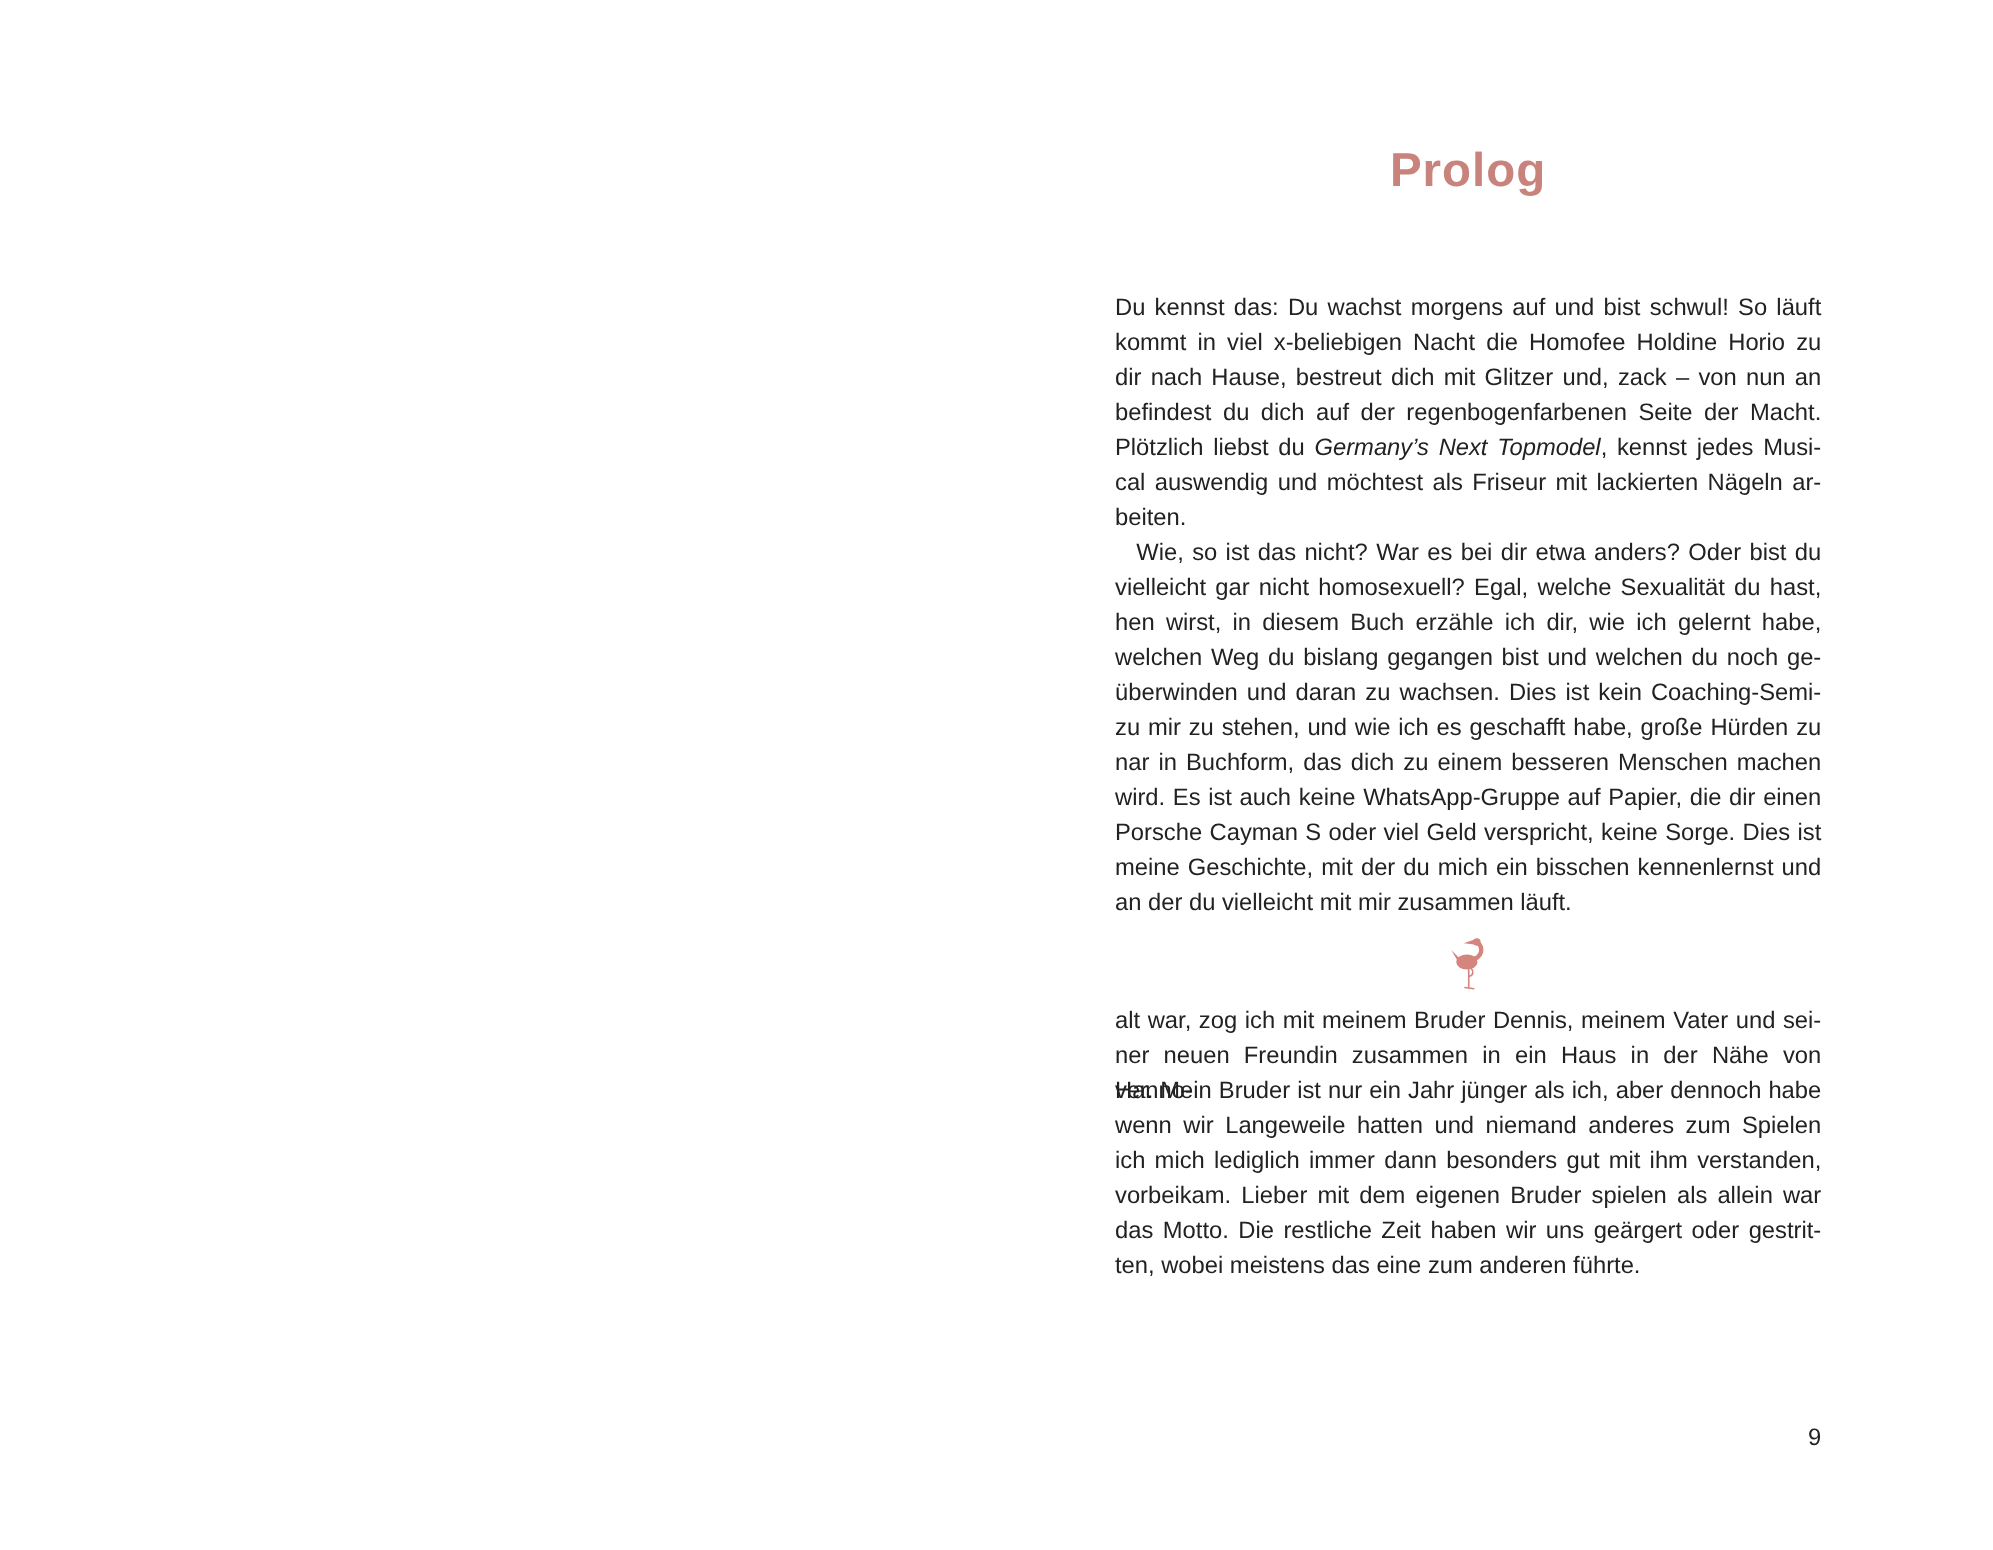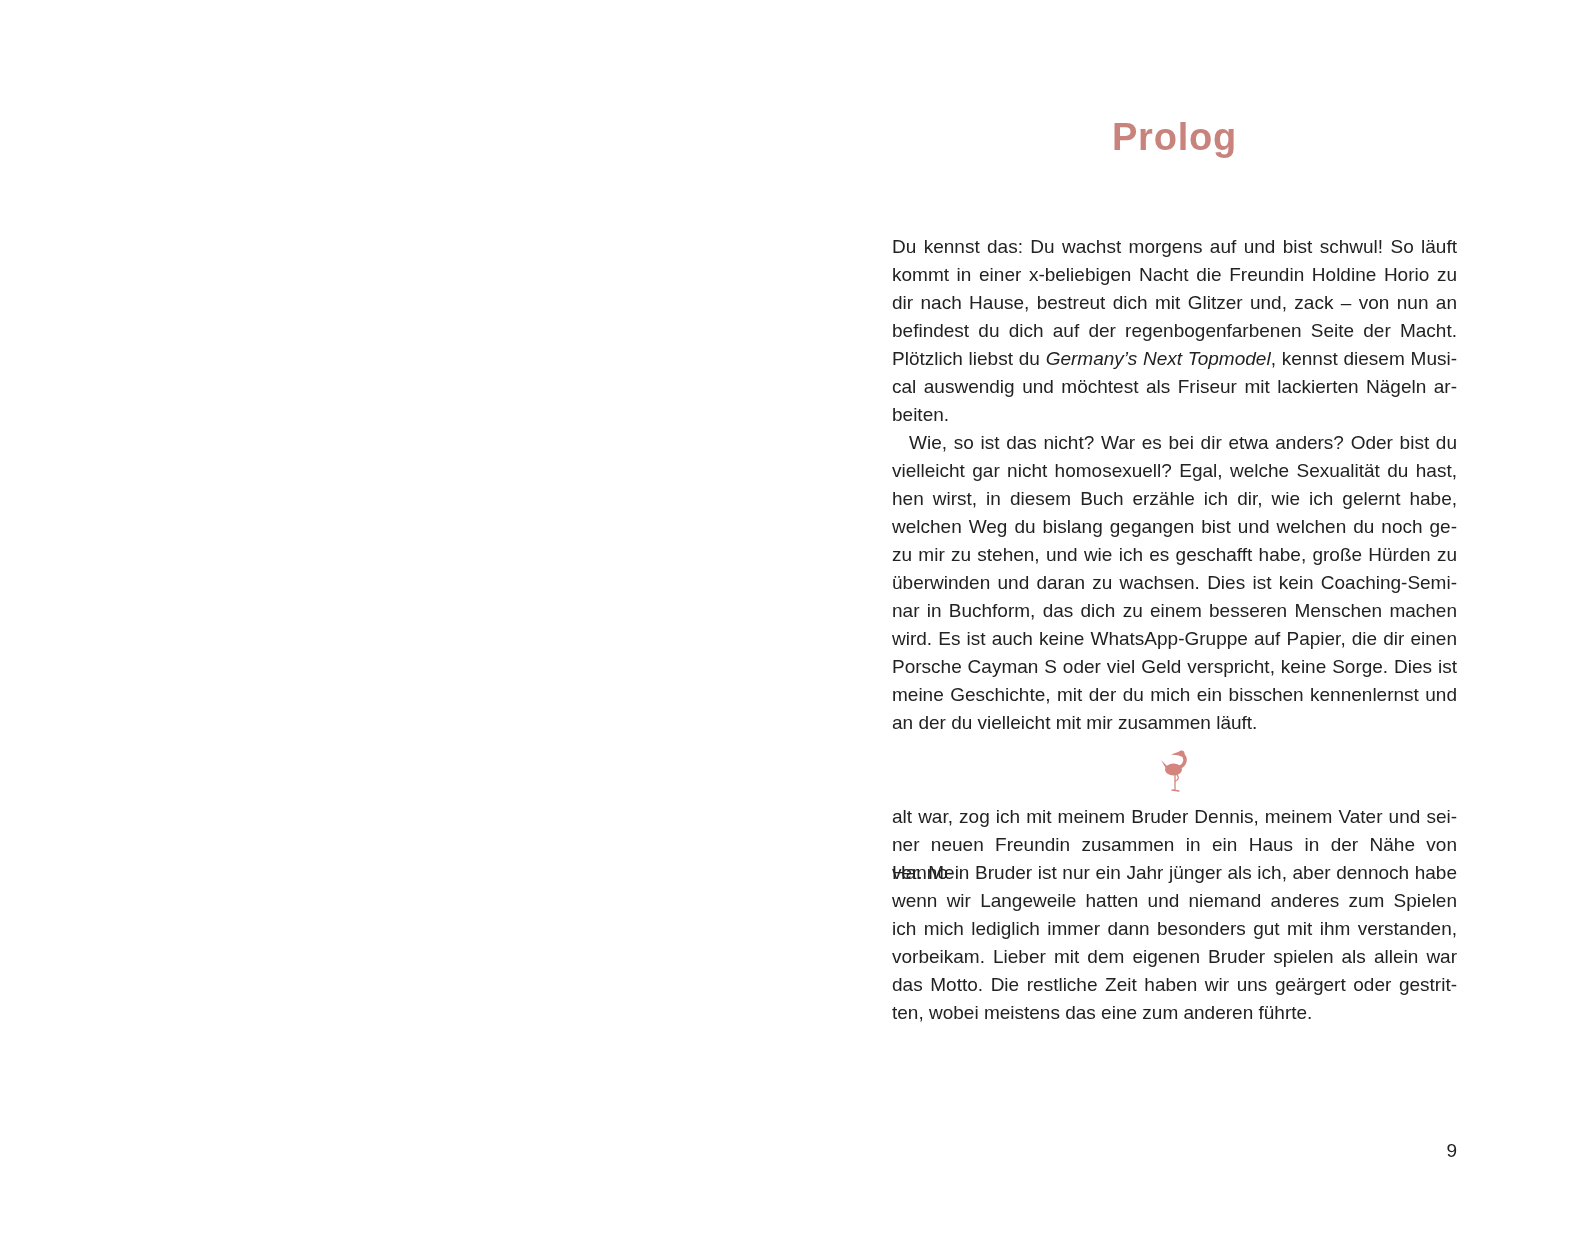--- a/index.html
+++ b/index.html
@@ -72,34 +72,34 @@
 </head>
 <body>
 
 <div class="page" style="--bg: #ffffff; --text: #222222; --accent: #c8837d; --flamingo: #d4857e;">
 
   <h1 class="chapter-title">Prolog</h1>
 
   <section class="body-text">
     <div class="para">
         <div class="line"><span>Du kennst das: Du wachst morgens auf und bist schwul! So läuft</span></div>
-        <div class="line"><span>kommt in einer x-beliebigen Nacht die Freundin Holdine Horio zu</span></div>
+        <div class="line"><span>kommt in viel x-beliebigen Nacht die Homofee Holdine Horio zu</span></div>
         <div class="line"><span>dir nach Hause, bestreut dich mit Glitzer und, zack – von nun an</span></div>
         <div class="line"><span>befindest du dich auf der regenbogenfarbenen Seite der Macht.</span></div>
-        <div class="line"><span>Plötzlich liebst du </span><span class="italic">Germany’s Next Topmodel</span><span>, kennst diesem Musi-</span></div>
+        <div class="line"><span>Plötzlich liebst du </span><span class="italic">Germany’s Next Topmodel</span><span>, kennst jedes Musi-</span></div>
         <div class="line"><span>cal auswendig und möchtest als Friseur mit lackierten Nägeln ar-</span></div>
         <div class="line last"><span>beiten.</span></div>
       </div>
     <div class="para">
         <div class="line indent"><span>Wie, so ist das nicht? War es bei dir etwa anders? Oder bist du</span></div>
         <div class="line"><span>vielleicht gar nicht homosexuell? Egal, welche Sexualität du hast,</span></div>
         <div class="line"><span>hen wirst, in diesem Buch erzähle ich dir, wie ich gelernt habe,</span></div>
         <div class="line"><span>welchen Weg du bislang gegangen bist und welchen du noch ge-</span></div>
+        <div class="line"><span>überwinden und daran zu wachsen. Dies ist kein Coaching-Semi-</span></div>
         <div class="line"><span>zu mir zu stehen, und wie ich es geschafft habe, große Hürden zu</span></div>
-        <div class="line"><span>überwinden und daran zu wachsen. Dies ist kein Coaching-Semi-</span></div>
         <div class="line"><span>nar in Buchform, das dich zu einem besseren Menschen machen</span></div>
         <div class="line"><span>wird. Es ist auch keine WhatsApp-Gruppe auf Papier, die dir einen</span></div>
         <div class="line"><span>Porsche Cayman S oder viel Geld verspricht, keine Sorge. Dies ist</span></div>
         <div class="line"><span>meine Geschichte, mit der du mich ein bisschen kennenlernst und</span></div>
         <div class="line last"><span>an der du vielleicht mit mir zusammen läuft.</span></div>
       </div>
 
     <div class="divider">
       <svg width="30" height="44" viewBox="0 0 60 88" aria-hidden="true">
         <g fill="none" stroke="var(--flamingo)" stroke-linecap="round">

